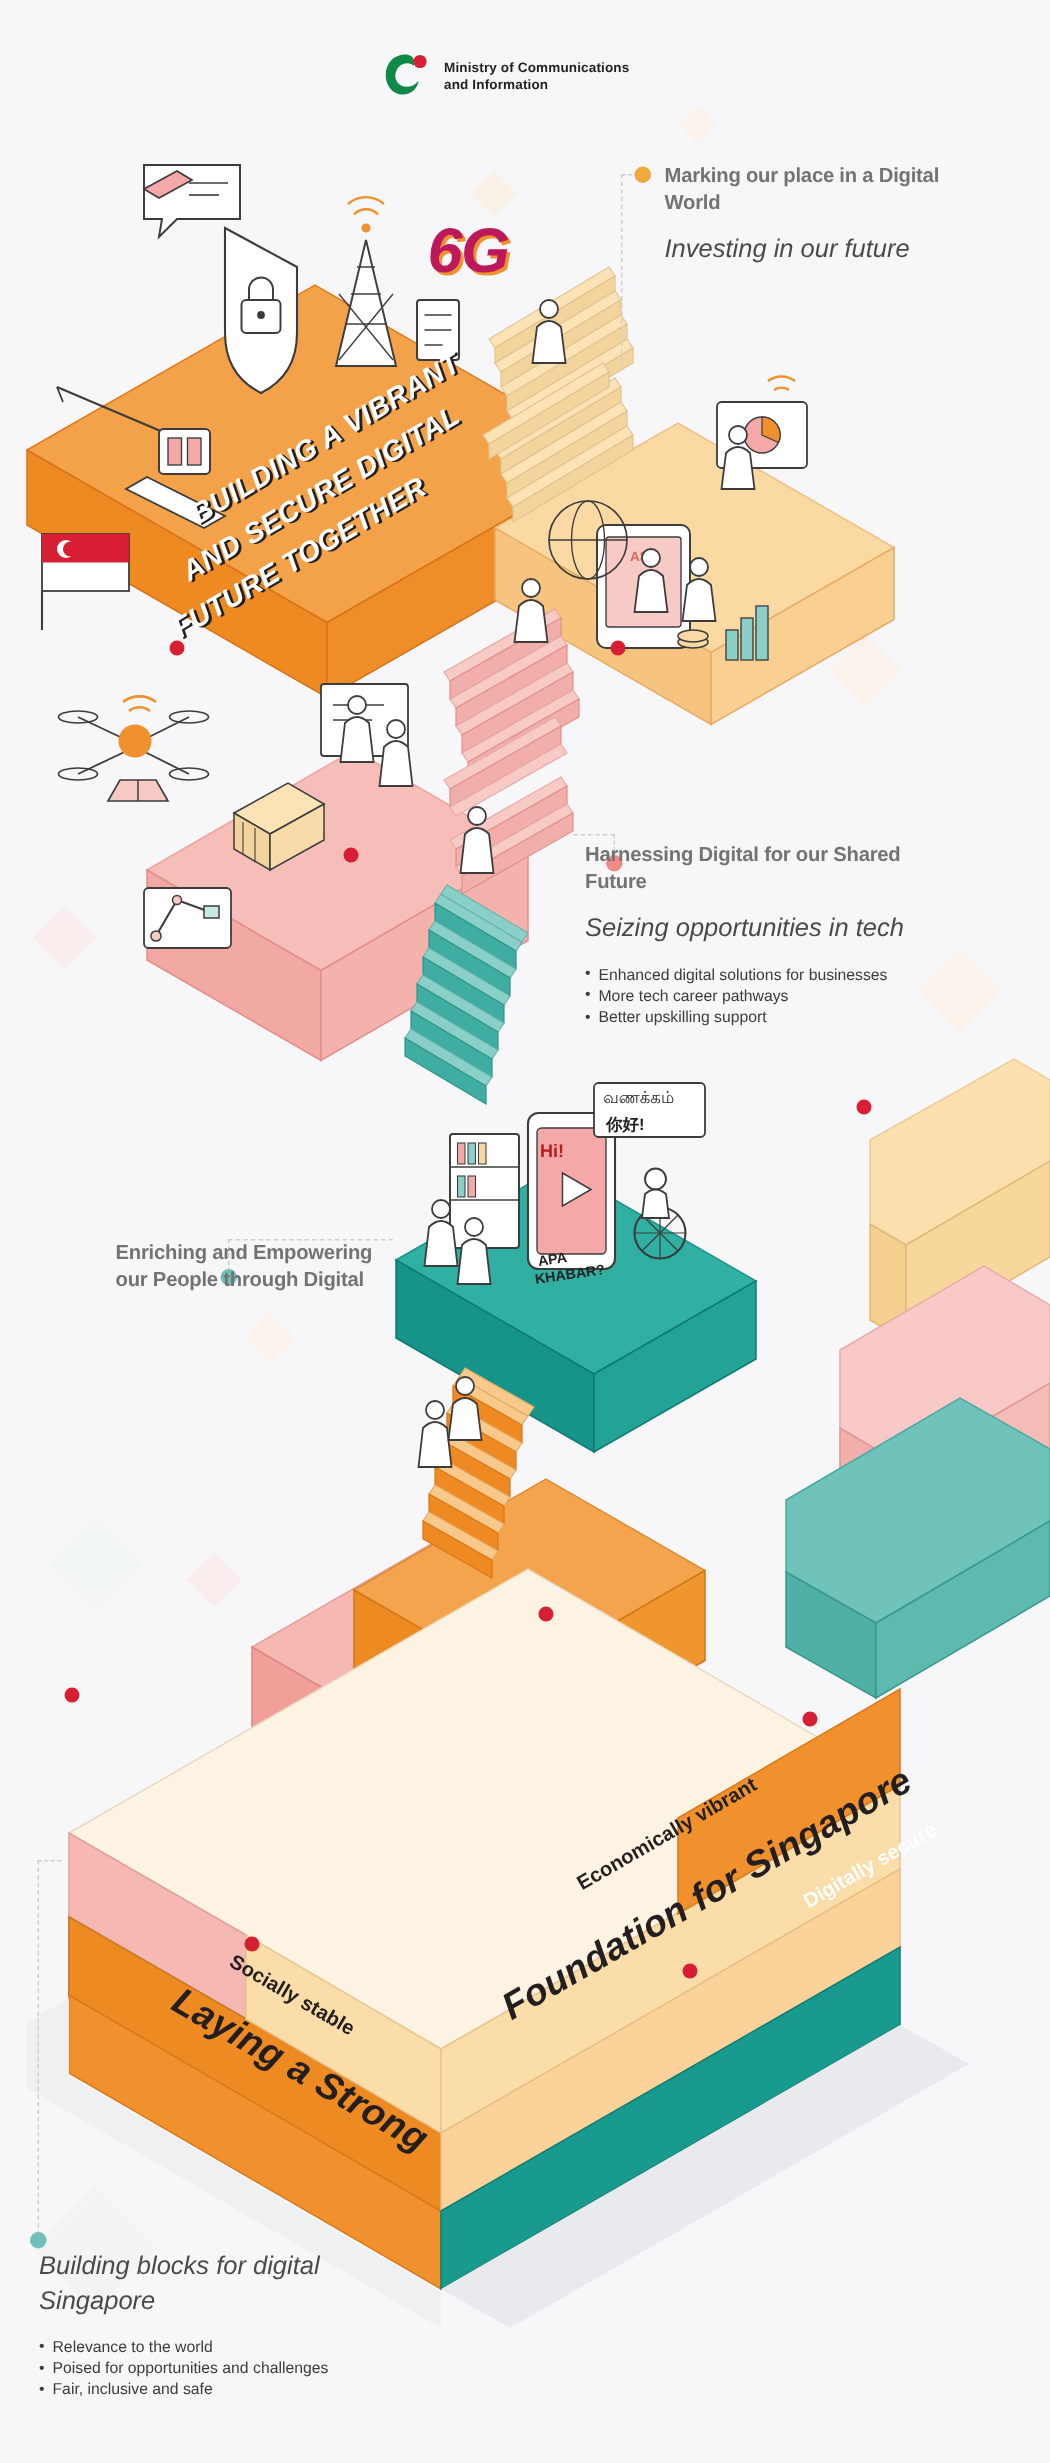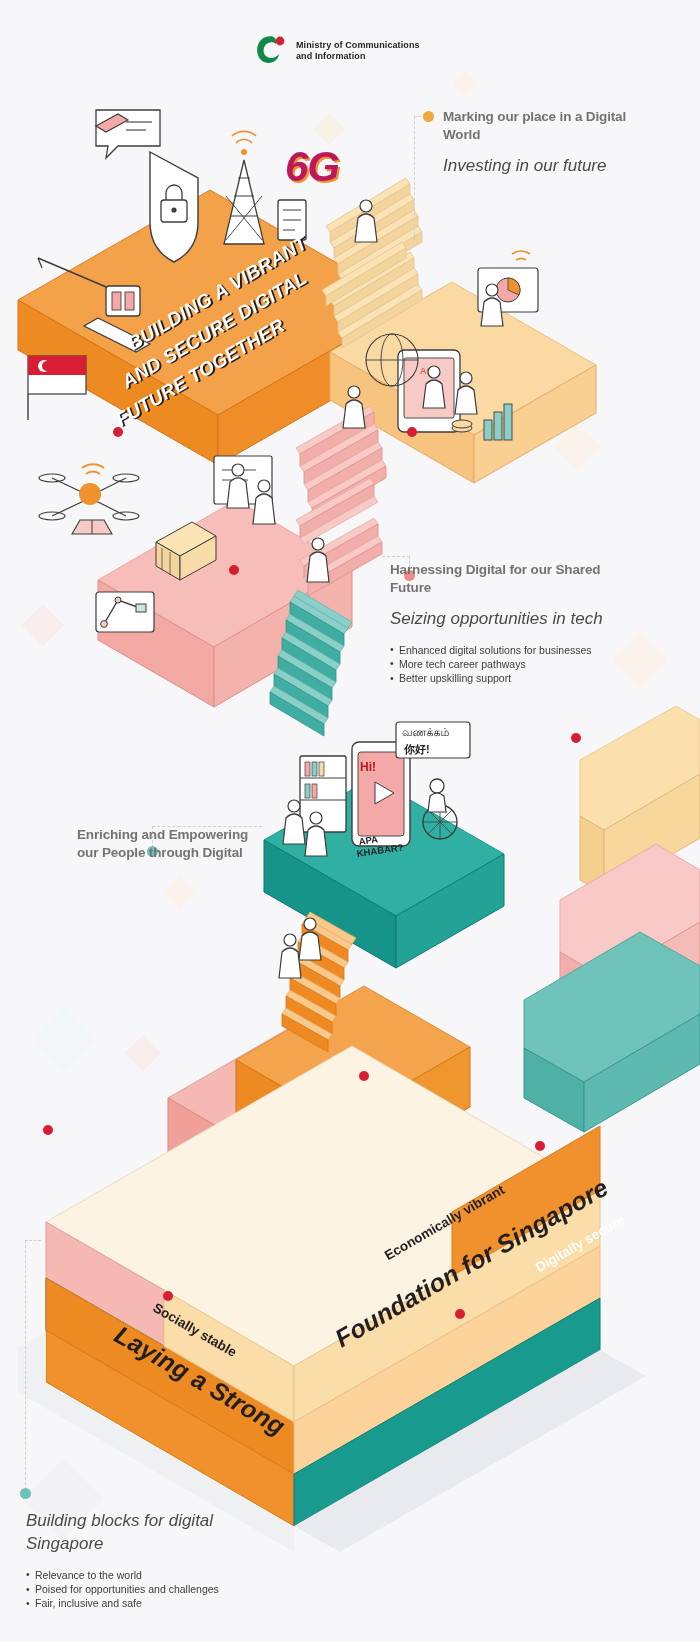--- a/index.html
+++ b/index.html
@@ -449,21 +449,21 @@
   <div class="bannertext light" style="left:533px;top:1262px;font-size:13.5px;transform:rotate(-30deg);">Digitally secure</div>
 
   <div class="footband" style="left:124px;top:1320px;font-size:25px;transform:rotate(30deg);">Laying a Strong</div>
   <div class="footband" style="left:330px;top:1328px;font-size:25px;transform:rotate(-30deg);">Foundation for Singapore</div>
 
   <div class="dashline" style="left:25px;top:1240px;width:0;height:250px;border-left:1.2px dashed #cfcfd3;"></div>
   <div class="dashline" style="left:25px;top:1240px;width:16px;height:0;border-top:1.2px dashed #cfcfd3;"></div>
   <div class="dot" style="left:20px;top:1488px;width:11px;height:11px;background:#6fc0b8;"></div>
 
   <div class="callout" style="left:26px;top:1500px;width:260px;">
-    <div class="sub" style="margin-top:10px;font-style:italic;">Building blocks for digital Singapore</div>
+    <div class="sub" style="margin-top:0;font-style:italic;">Building blocks for digital Singapore</div>
     <ul>
       <li>Relevance to the world</li>
       <li>Poised for opportunities and challenges</li>
       <li>Fair, inclusive and safe</li>
     </ul>
   </div>
 
 </div>
 
 </body></html>

